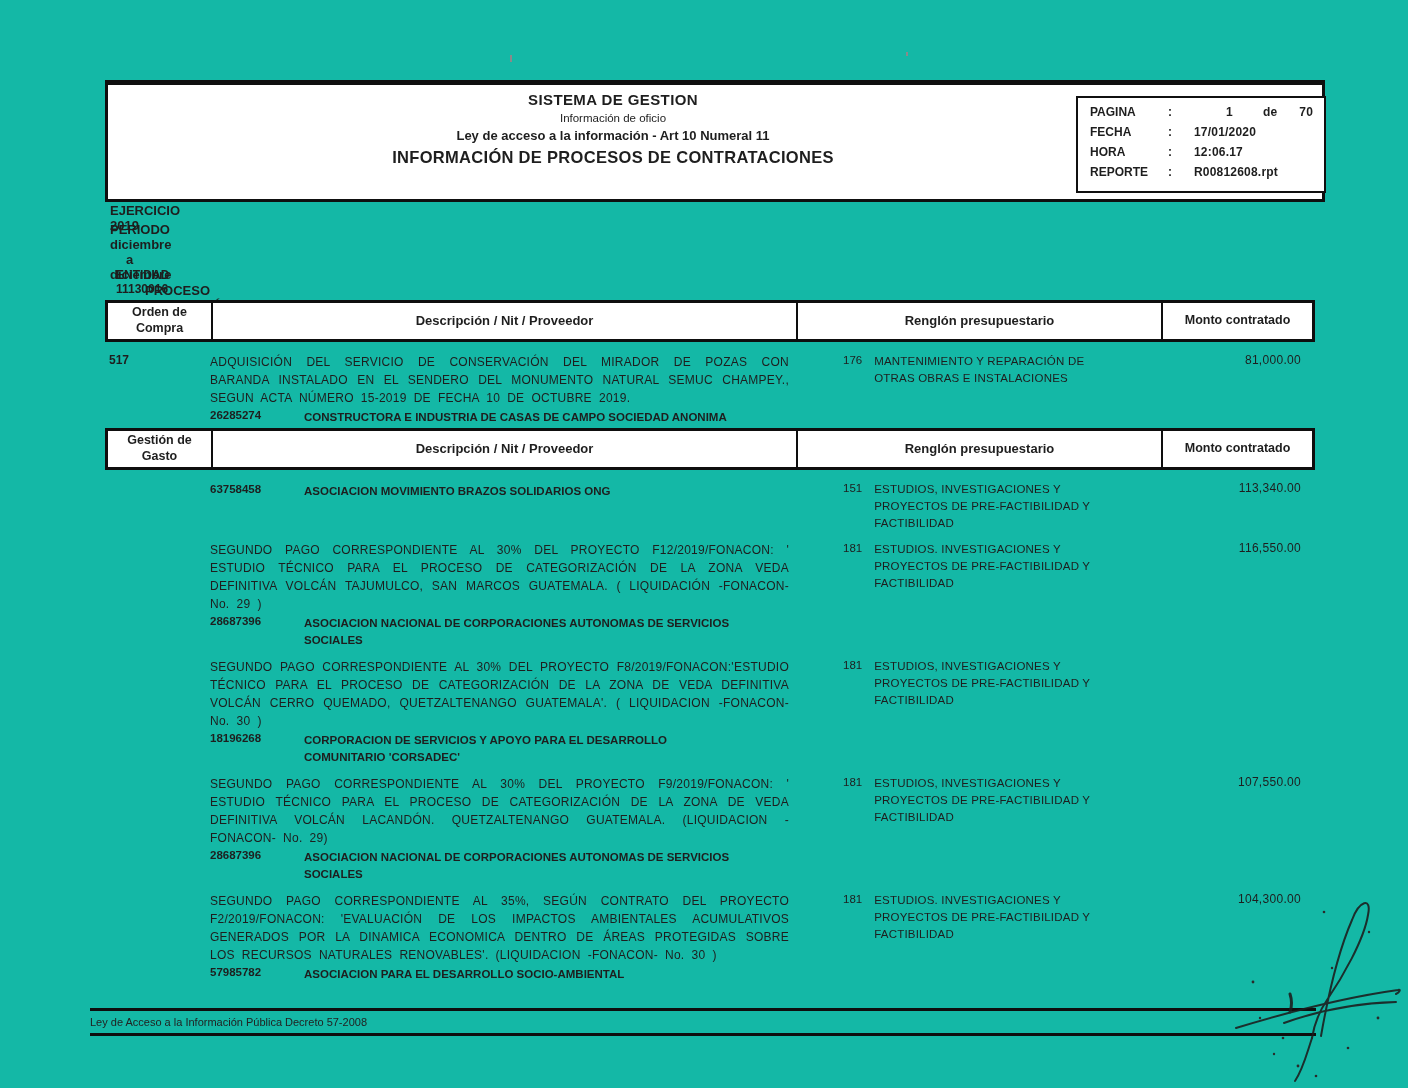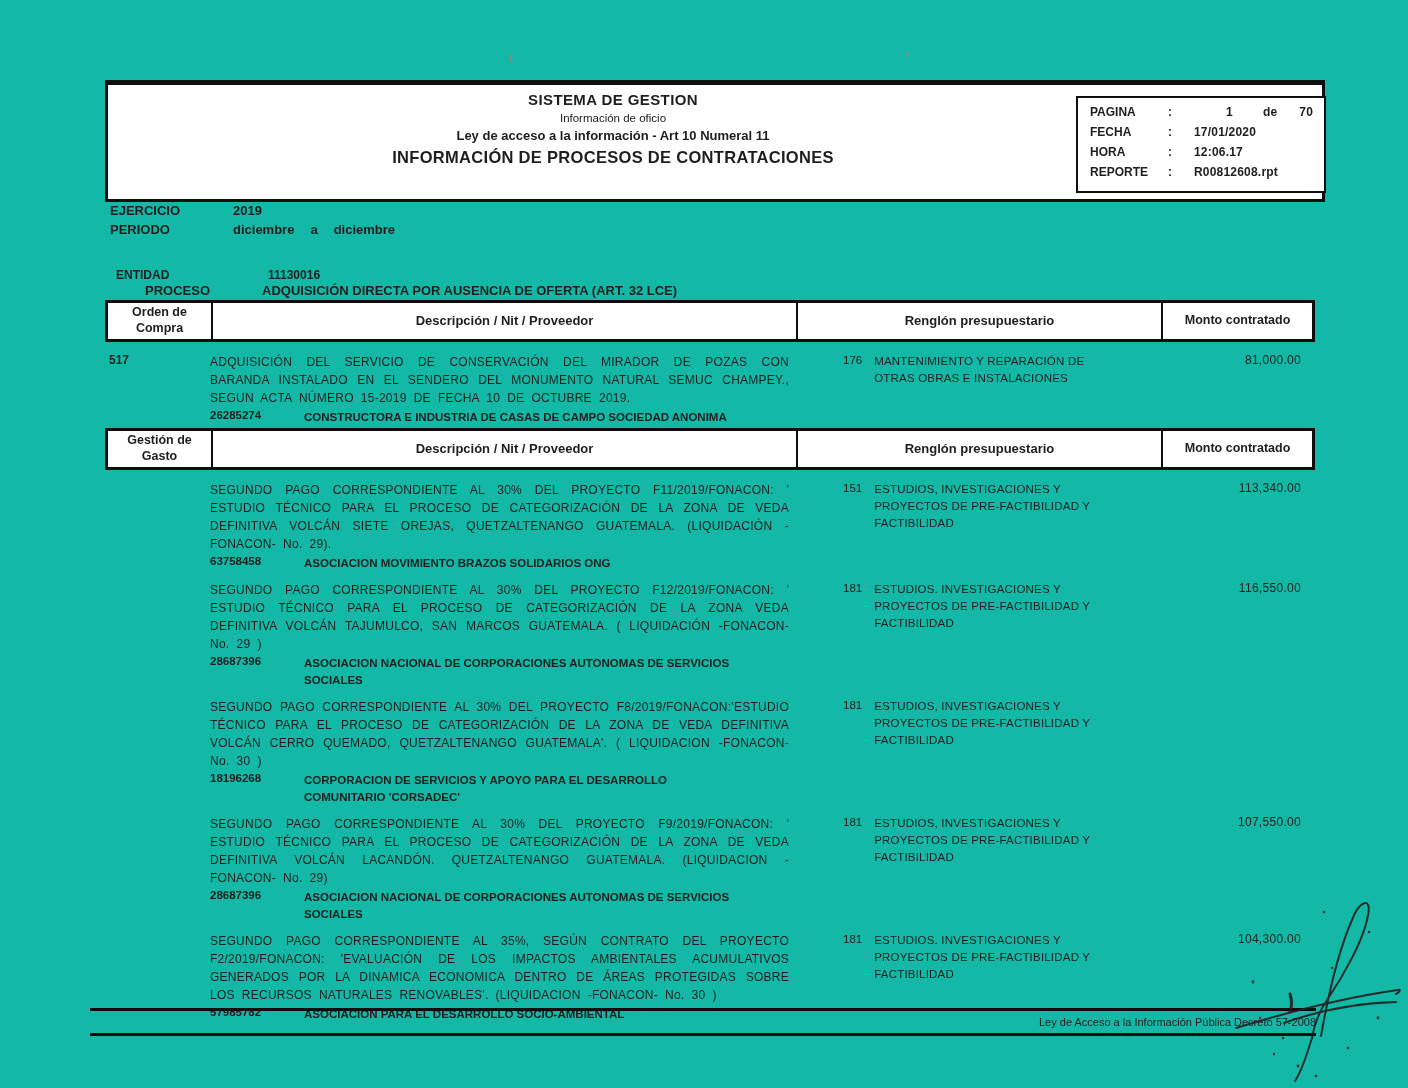--- a/index.html
+++ b/index.html
@@ -23,21 +23,21 @@
   }
   .meta-row{display:flex;align-items:center;font-size:12px;font-weight:bold;margin-bottom:6px;}
   .ml{width:78px;}
   .mc{width:26px;text-align:left;}
   .mv{letter-spacing:.2px;}
   .pagina-val{display:flex;}
   .pagina-val .pv1{margin-left:32px;}
   .pagina-val .pde{margin-left:30px;font-weight:bold;}
   .pagina-val .pv2{margin-left:22px;}
   
-  .frow{position:absolute;display:flex;font-size:13px;font-weight:bold;}
+  .frow{position:absolute;display:flex;font-size:13px;font-weight:bold;flex-direction:column;}
   .frow .fv{font-weight:bold;}
   .f-ejercicio{left:110px;top:203px;}
   .f-ejercicio .fl{width:123px;}
   .f-periodo{left:110px;top:222px;}
   .f-periodo .fl{width:123px;}
   .f-periodo .pa{margin:0 16px;font-weight:bold;}
   .f-entidad{left:116px;top:248px;font-size:12px;margin-top:20px;}
   .f-entidad .fl{width:152px;}
   .f-proceso{left:145px;top:283px;}
   .f-proceso .fl{width:117px;}
@@ -69,21 +69,21 @@
   .nit{width:94px;font-weight:bold;font-size:11.5px;flex:none;}
   .prov{font-weight:bold;font-size:11.5px;line-height:17px;max-width:432px;}
   .c3{padding-left:48px;display:flex;gap:12px;align-items:flex-start;}
   .rnum{font-size:11.5px;padding-top:1px;flex:none;}
   .rdesc{font-size:11.5px;line-height:17px;max-width:232px;letter-spacing:.2px;}
   .c4{text-align:right;padding-right:14px;font-size:12px;letter-spacing:.3px;}
   
   .footer-bar{
     position:absolute;left:90px;top:1008px;width:1226px;height:22px;
     border-top:3px solid #0e0e0e;border-bottom:3px solid #0e0e0e;
-    display:flex;align-items:center;justify-content:flex-end;font-size:11px;color:#222;
+    display:flex;align-items:center;justify-content:flex-start;font-size:11px;color:#222;
   }
   
   .speck{position:absolute;background:#8a8a8a;}
   .sp1{left:510px;top:55px;width:2px;height:7px;}
   .sp2{left:906px;top:52px;width:2px;height:4px;}
   .signature{position:absolute;left:1228px;top:876px;width:180px;height:208px;z-index:5;}
 </style>
 </head>
 <body>
 
@@ -178,21 +178,20 @@
       <div class="th">Gestión de Gasto</div>
       <div class="th">Descripción / Nit / Proveedor</div>
       <div class="th">Renglón presupuestario</div>
       <div class="th th-monto">Monto contratado</div>
     </div>
     <div class="tbody">
 
     <div class="trow">
         <div class="c1"></div>
         <div class="c2">
-          <p class="desc">SEGUNDO PAGO CORRESPONDIENTE AL 30%  DEL PROYECTO F11/2019/FONACON: ' ESTUDIO TÉCNICO PARA EL PROCESO DE CATEGORIZACIÓN DE LA ZONA DE VEDA DEFINITIVA VOLCÁN SIETE OREJAS, QUETZALTENANGO GUATEMALA.  (LIQUIDACIÓN -FONACON- No. 29).</p>
           <div class="nitline">
             <span class="nit">63758458</span>
             <span class="prov">ASOCIACION MOVIMIENTO BRAZOS SOLIDARIOS ONG</span>
           </div>
         </div>
         <div class="c3">
           <span class="rnum">151</span>
           <span class="rdesc">ESTUDIOS, INVESTIGACIONES Y PROYECTOS DE PRE-FACTIBILIDAD Y FACTIBILIDAD</span>
         </div>
         <div class="c4">113,340.00</div>

